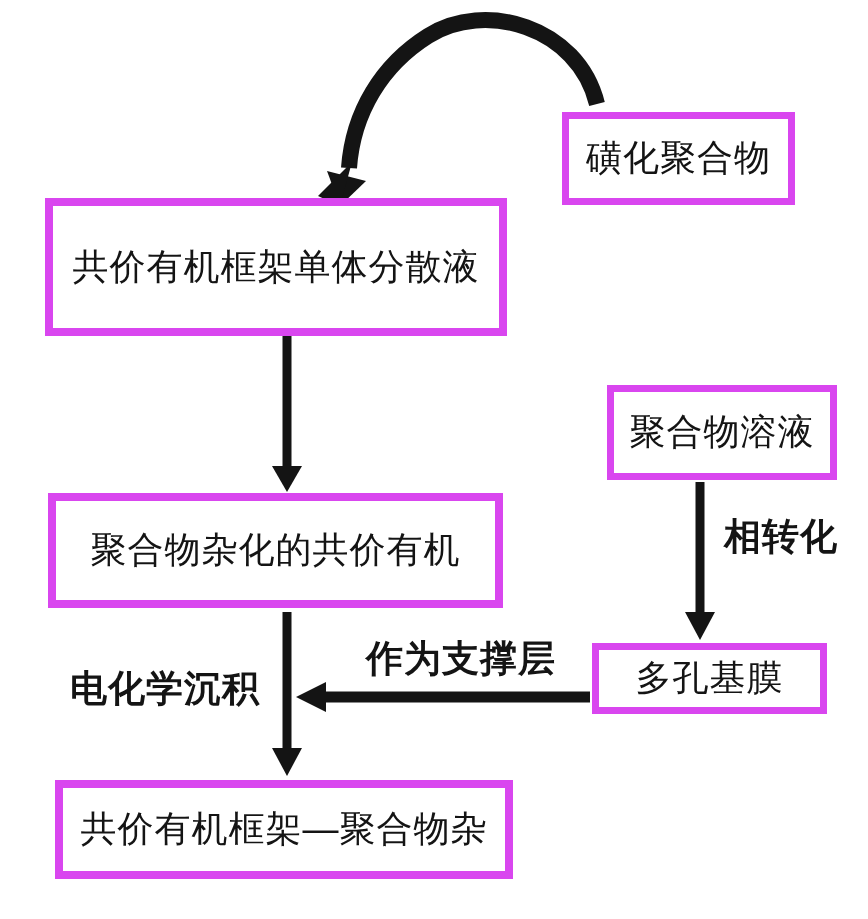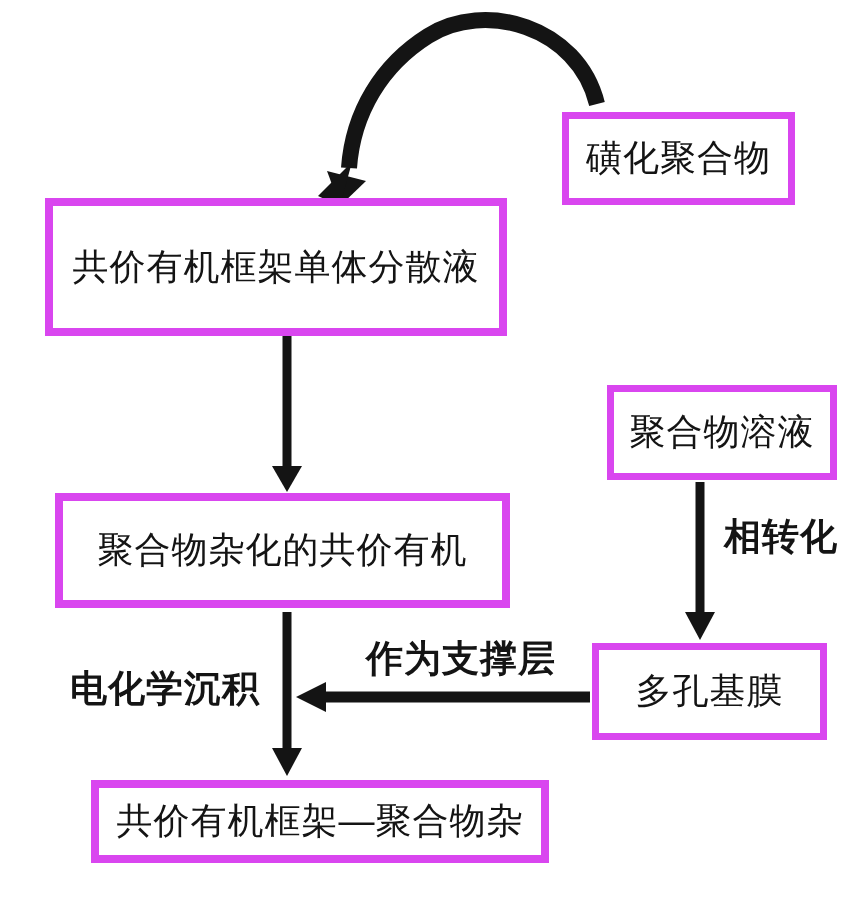--- a/index.html
+++ b/index.html
@@ -26,24 +26,24 @@
   .box.thick{border-width:8px;}
   .edge-label{
     position:absolute;
     font-size:37px;font-weight:600;letter-spacing:1px;
     text-align:center;line-height:1.25;
     white-space:nowrap;
   }
   
   #box-sulfonated{left:562px;top:112px;width:233px;height:93px;}
   #box-monomer{left:45px;top:198px;width:462px;height:138px;}
-  #box-hybrid{left:55px;top:493px;width:455px;height:115px;}
+  #box-hybrid{left:48px;top:493px;width:455px;height:115px;}
   #box-solution{left:560px;top:385px;width:230px;height:95px;margin-left:47px;}
-  #box-membrane{left:592px;top:643px;width:235px;height:97px;}
-  #box-final{left:55px;top:780px;width:458px;height:83px;margin-left:36px;}
+  #box-membrane{left:592px;top:643px;width:235px;height:71px;}
+  #box-final{left:55px;top:780px;width:458px;height:99px;}
   
   #lbl-microwave{left:38px;top:352px;width:252px;}
   #lbl-deposition{left:70px;top:666px;}
   #lbl-support{left:366px;top:636px;text-align:right;}
   #lbl-phase{left:724px;top:514px;}
 </style>
 </head>
 <body>
 
 <div class="canvas">

